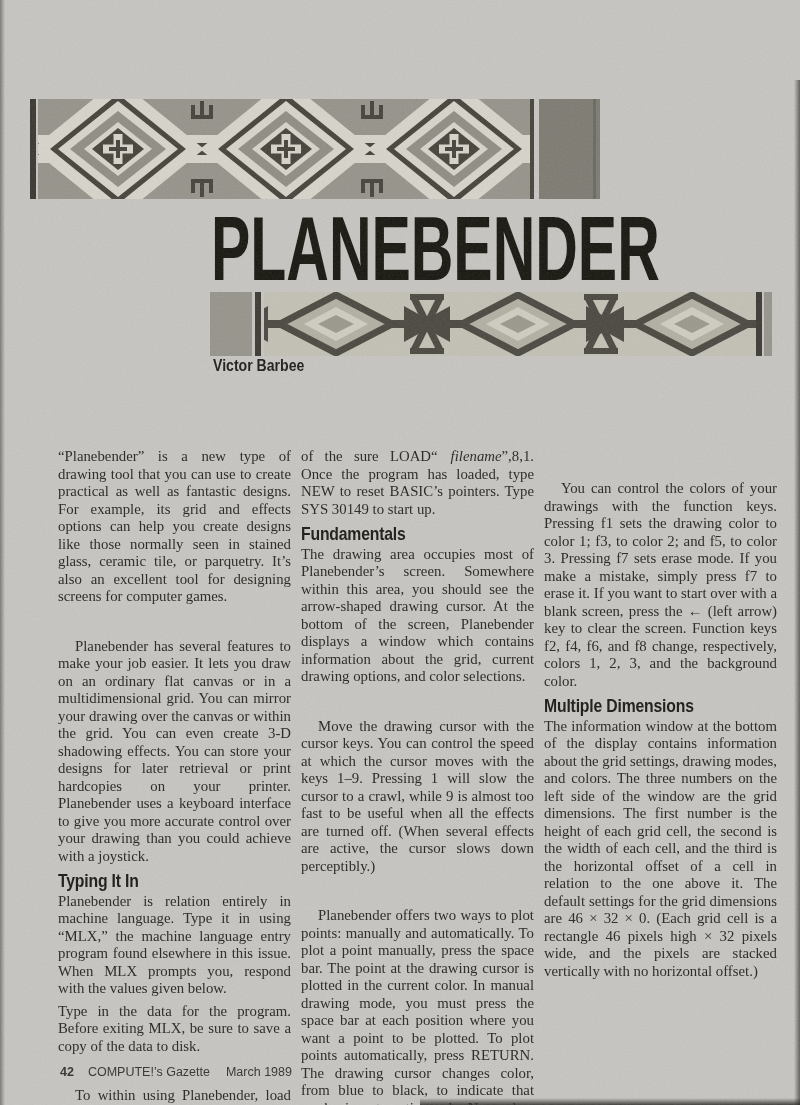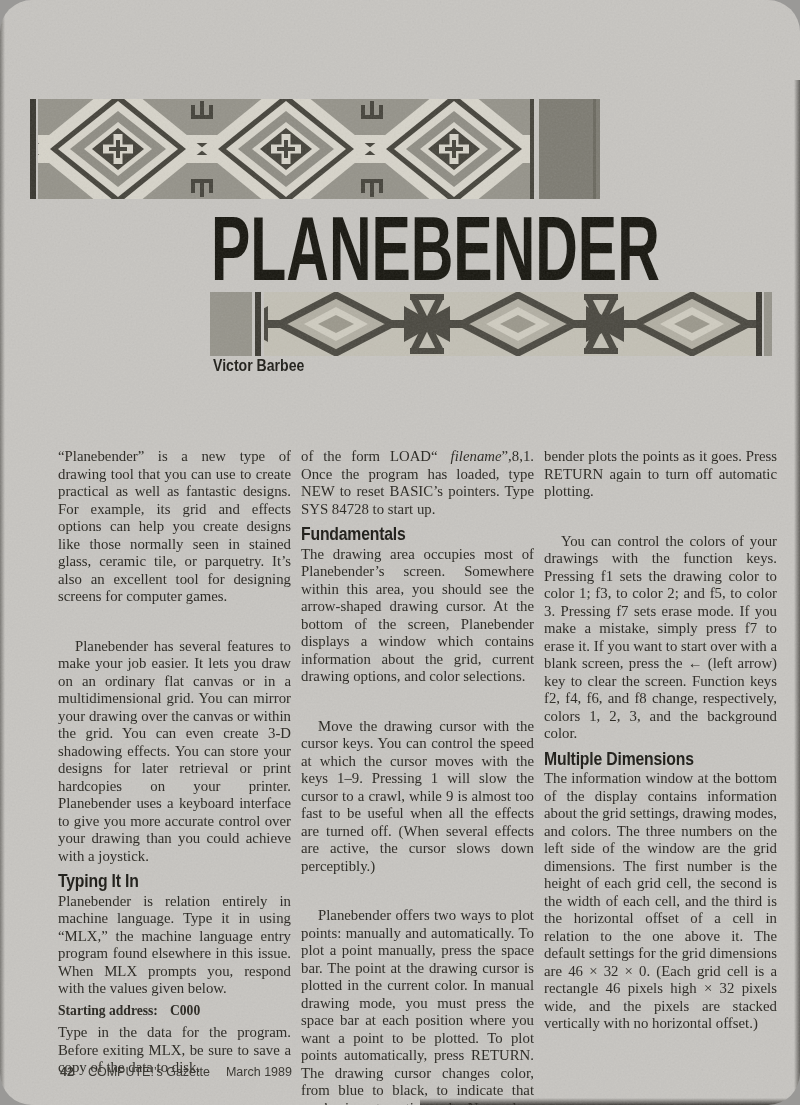--- a/index.html
+++ b/index.html
@@ -1,19 +1,19 @@
 <!DOCTYPE html>
 <html><head>
 <meta charset="utf-8">
 <style>
   html,body{margin:0;padding:0;background:#9a9997;}
   .page{
     position:relative;width:800px;height:1105px;margin:0 auto;
     background:#c7c5c1;overflow:hidden;
-    font-family:"Liberation Serif",serif;color:#282620;border-radius:32px;
+    font-family:"Liberation Serif",serif;color:#282620;
   }
   .edge-left{position:absolute;left:0;top:0;width:5px;height:100%;
     background:linear-gradient(90deg,rgba(60,58,54,.55),rgba(60,58,54,0));}
   .edge-right{position:absolute;right:0;top:80px;width:6px;height:1025px;
     background:linear-gradient(270deg,rgba(40,38,34,.65),rgba(40,38,34,0));}
   .edge-bottom{position:absolute;left:420px;bottom:0;width:380px;height:7px;
     background:linear-gradient(0deg,rgba(30,28,24,.8),rgba(30,28,24,0));}
   .noise{position:absolute;inset:0;pointer-events:none;opacity:.75;}
 
   .banner-top{position:absolute;left:30px;top:99px;width:570px;height:100px;}
@@ -208,39 +208,34 @@
   </svg>
 
   <p class="byline">Victor Barbee</p>
 
   <div class="col col-1">
     <p>“Planebender” is a new type of drawing tool that you can use to create practical as well as fantastic designs. For example, its grid and effects options can help you create designs like those normally seen in stained glass, ceramic tile, or parquetry. It’s also an excellent tool for designing screens for computer games.</p>
     <p class="indent">Planebender has several features to make your job easier. It lets you draw on an ordinary flat canvas or in a multidimensional grid. You can mirror your drawing over the canvas or within the grid. You can even create 3-D shadowing effects. You can store your designs for later retrieval or print hardcopies on your printer. Planebender uses a keyboard interface to give you more accurate control over your drawing than you could achieve with a joystick.</p>
     <h3 class="sec">Typing It In</h3>
     <p>Planebender is relation entirely in machine language. Type it in using “MLX,” the machine language entry program found elsewhere in this issue. When MLX prompts you, respond with the values given below.</p>
     <div class="addr">
-      <div class="addr-row">
-        <span class="addr-label">Starting address:</span>
-        <span class="addr-value">C000</span>
-      </div>
     </div>
     <p>Type in the data for the program. Before exiting MLX, be sure to save a copy of the data to disk.</p>
     <p class="indent">To within using Planebender, load the program with a statement</p>
   </div>
 
   <div class="col col-2">
-    <p><span>of the form LOAD“</span><span class="fn-italic">filename</span><span>”,8,1. Once the program has loaded, type NEW to reset BASIC’s pointers. Type SYS 84728 to start up.</span></p>
+    <p><span>of the sure LOAD“</span><span class="fn-italic">filename</span><span>”,8,1. Once the program has loaded, type NEW to reset BASIC’s pointers. Type SYS 30149 to start up.</span></p>
     <h3 class="sec">Fundamentals</h3>
     <p>The drawing area occupies most of Planebender’s screen. Somewhere within this area, you should see the arrow-shaped drawing cursor. At the bottom of the screen, Planebender displays a window which contains information about the grid, current drawing options, and color selections.</p>
     <p class="indent">Move the drawing cursor with the cursor keys. You can control the speed at which the cursor moves with the keys 1–9. Pressing 1 will slow the cursor to a crawl, while 9 is almost too fast to be useful when all the effects are turned off. (When several effects are active, the cursor slows down perceptibly.)</p>
     <p class="indent">Planebender offers two ways to plot points: manually and automatically. To plot a point manually, press the space bar. The point at the drawing cursor is plotted in the current color. In manual drawing mode, you must press the space bar at each position where you want a point to be plotted. To plot points automatically, press RETURN. The drawing cursor changes color, from blue to black, to indicate that you’re in automatic mode. Now when you move the drawing cursor, Plane-</p>
   </div>
 
   <div class="col col-3">
-    <p>bender plots the points as it goes. Press RETURN again to turn off automatic plotting.</p>
     <p class="indent">You can control the colors of your drawings with the function keys. Pressing f1 sets the drawing color to color 1; f3, to color 2; and f5, to color 3. Pressing f7 sets erase mode. If you make a mistake, simply press f7 to erase it. If you want to start over with a blank screen, press the ← (left arrow) key to clear the screen. Function keys f2, f4, f6, and f8 change, respectively, colors 1, 2, 3, and the background color.</p>
     <h3 class="sec">Multiple Dimensions</h3>
     <p>The information window at the bottom of the display contains information about the grid settings, drawing modes, and colors. The three numbers on the left side of the window are the grid dimensions. The first number is the height of each grid cell, the second is the width of each cell, and the third is the horizontal offset of a cell in relation to the one above it. The default settings for the grid dimensions are 46 × 32 × 0. (Each grid cell is a rectangle 46 pixels high × 32 pixels wide, and the pixels are stacked vertically with no horizontal offset.)</p>
   </div>
 
   <div class="footer">
     <span class="num">42</span>
     <span class="mag">COMPUTE!’s Gazette</span>
     <span class="issue">March 1989</span>
   </div>

